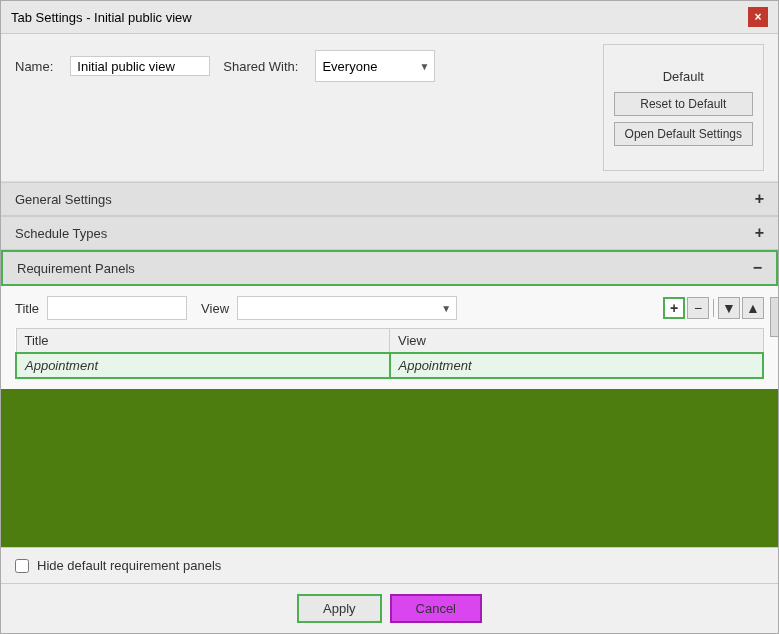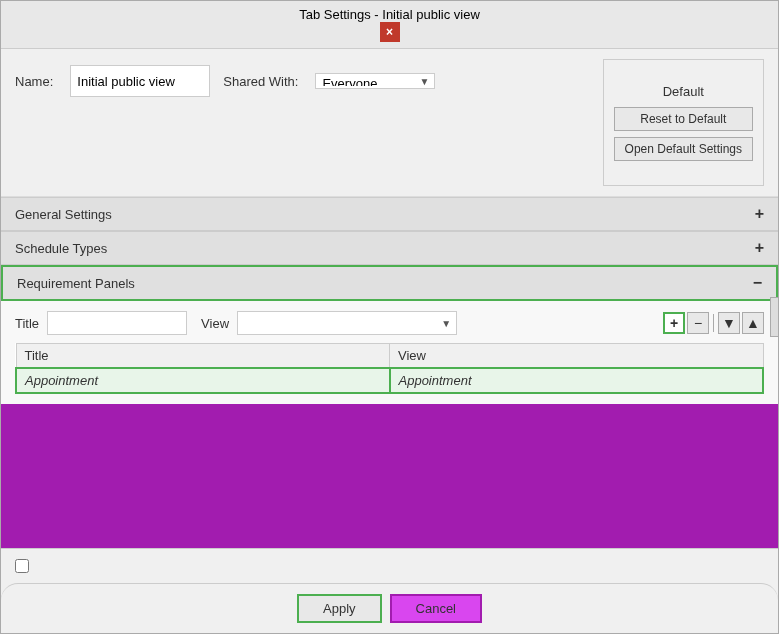--- a/index.html
+++ b/index.html
@@ -24,21 +24,20 @@
     }
 
     .title-bar {
       background: #e8e8e8;
       border-bottom: 1px solid #ccc;
       padding: 6px 10px;
       display: flex;
       align-items: center;
       justify-content: space-between;
       min-height: 30px;
-      flex-direction: column;
     }
 
     .title-bar-text {
       font-size: 13px;
       font-weight: normal;
       color: #000;
     }
 
     .close-btn {
       width: 20px;
@@ -83,42 +82,42 @@
       font-size: 13px;
       color: #333;
       margin-right: 4px;
     }
 
     .text-input {
       border: 1px solid #ccc;
       background: #fff;
       padding: 3px 6px;
       font-size: 13px;
-      height: 32px;
+      height: 20px;
       width: 140px;
     }
 
     .shared-label {
       font-size: 13px;
       color: #333;
       margin-right: 4px;
     }
 
     .dropdown-wrapper {
       position: relative;
       display: inline-flex;
       align-items: center;
     }
 
     .dropdown-select {
       border: 1px solid #ccc;
       background: #fff;
       padding: 2px 24px 2px 6px;
       font-size: 13px;
-      height: 16px;
+      height: 32px;
       appearance: none;
       width: 120px;
       cursor: pointer;
     }
 
     .dropdown-arrow {
       position: absolute;
       right: 6px;
       pointer-events: none;
       font-size: 10px;
@@ -149,21 +148,21 @@
       font-size: 12px;
       cursor: pointer;
       color: #333;
       text-align: center;
     }
 
     
     .sections-area {
       flex: 1;
       overflow-y: auto;
-      background: #a21caf;
+      background: #4d7c0f;
     }
 
     .section-header {
       background: #e0e0e0;
       border-top: 1px solid #ccc;
       border-bottom: 1px solid #ccc;
       padding: 8px 14px;
       display: flex;
       align-items: center;
       justify-content: space-between;
@@ -323,21 +322,20 @@
 
     
     .dialog-footer {
       background: #f0f0f0;
       border-top: 1px solid #ccc;
       padding: 10px 14px;
       display: flex;
       align-items: center;
       justify-content: center;
       gap: 8px;
-      border-radius: 17px;
     }
 
     .footer-btn {
       padding: 5px 24px;
       font-size: 13px;
       cursor: pointer;
       border: 2px solid #a21caf;
       background: #d946ef;
       color: #333;
     }
@@ -451,20 +449,21 @@
               <td>Appointment</td>
             </tr>
           </tbody>
         </table>
       </div>
 
     </div>
 
     <div class="bottom-checkbox-area">
       <input type="checkbox" class="checkbox-input" style="">
+      <label class="checkbox-label">Hide default requirement panels</label>
     </div>
 
     <div class="dialog-footer">
       <button class="footer-btn apply-btn">Apply</button>
       <button class="footer-btn">Cancel</button>
     </div>
 
   </div>
 
   <div class="resize-handle"></div>

